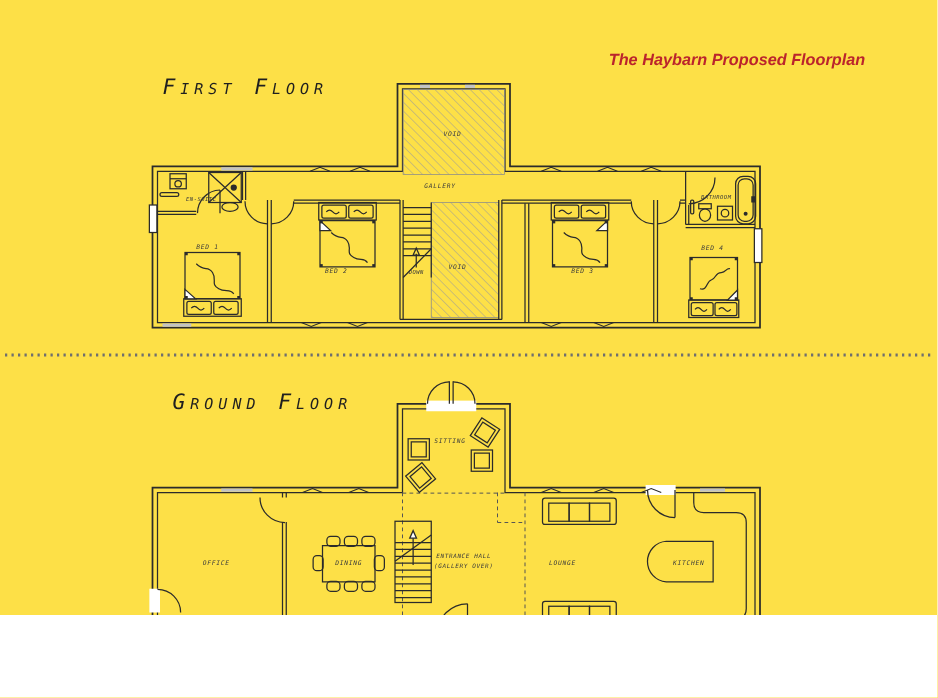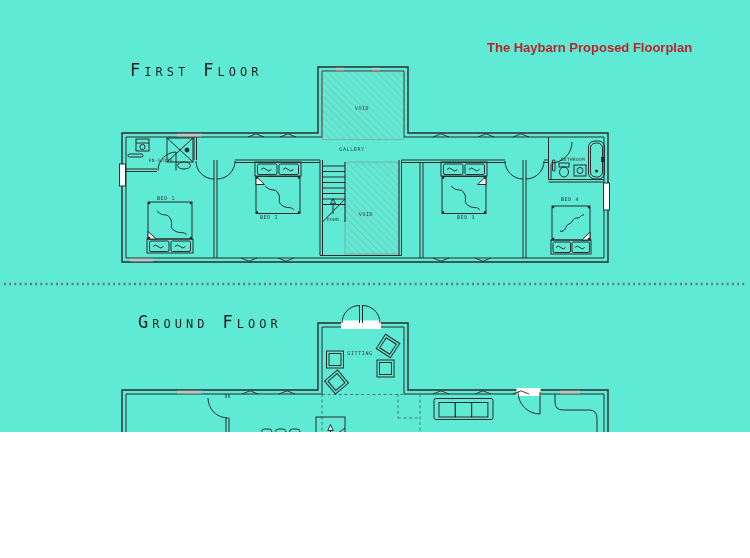--- a/index.html
+++ b/index.html
@@ -1,17 +1,17 @@
 <!DOCTYPE html>
 <html><head>
 <meta charset="utf-8">
 <style>
   html,body{margin:0;padding:0;background:#fff;}
-  #page{position:relative;width:750px;height:432px;background:#5eead4;overflow:hidden;
-        font-family:"DejaVu Sans Mono",monospace;}
+  #page{position:relative;width:750px;height:492px;background:#fde047;overflow:hidden;
+        font-family:"DejaVu Sans Mono",monospace;font-style:italic;}
   svg{position:absolute;left:0;top:0;}
   .main-title{position:absolute;left:487px;top:40px;
 Font-family:"Liberation Sans",sans-serif;font-weight:bold;font-size:13px;color:#bb242c;white-space:nowrap;}
   .floor-title{position:absolute;font-family:"DejaVu Sans Mono",monospace;font-size:17px;
         color:#1f1f1f;font-variant:small-caps;letter-spacing:4px;white-space:nowrap;}
   .lbl{position:absolute;font-size:5px;letter-spacing:0.6px;color:#3a3a3a;
         text-transform:uppercase;transform:translate(-50%,-50%);white-space:nowrap;}
   .lbl-sm{font-size:4.4px;letter-spacing:0.4px;}
   .hall-lbl{position:absolute;left:371px;top:450px;transform:translate(-50%,-50%);
         text-align:center;color:#3a3a3a;font-size:4.8px;letter-spacing:0.5px;

